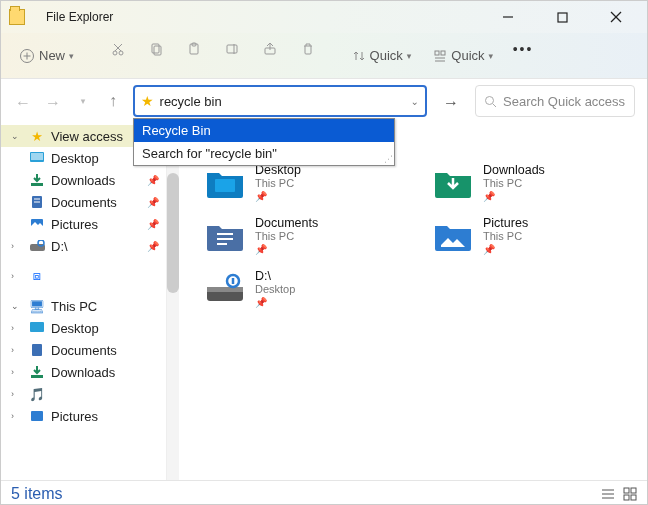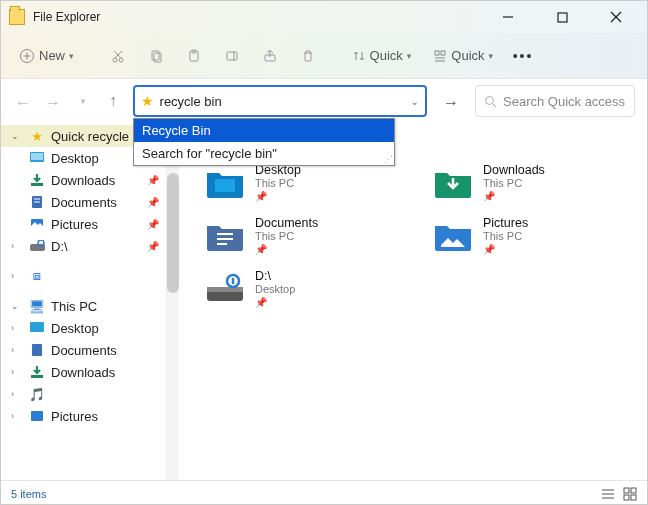--- a/index.html
+++ b/index.html
@@ -1,23 +1,23 @@
 <!DOCTYPE html>
 <html><head>
 <meta charset="utf-8">
 <style>
 * { box-sizing: border-box; margin: 0; padding: 0; font-family: "Segoe UI", sans-serif; }
 body { width: 648px; height: 505px; overflow: hidden; background: #fff; border: 1px solid #ccc; position: relative; }
 .titlebar { height: 32px; display: flex; align-items: center; padding: 0 8px; background: linear-gradient(90deg, #f7f5e8 0%, #f0f5f0 50%, #eef3f7 100%); }
 .titlebar .app-icon { width: 16px; height: 16px; background: #ffd970; border: 1px solid #c9a227; position: relative; }
 .titlebar .app-icon::before { content:""; position:absolute; top:-4px; left:0; width:8px; height:4px; background:#ffd970; border:1px solid #c9a227; border-bottom:none; }
-.titlebar .title { margin-left: 8px; font-size: 12px; color: #222; }
+.titlebar .title { margin-left: 21px; font-size: 12px; color: #222; }
 .winbtns { margin-left: auto; display: flex; gap: 24px; padding-right: 8px; }
 .winbtn { width: 30px; height: 30px; display:flex; align-items:center; justify-content:center; color:#222; }
-.toolbar { height: 46px; display: flex; align-items: center; gap: 6px; padding: 0 10px; background: linear-gradient(90deg, #f7f3e4 0%, #eef5ee 50%, #e9f0f6 100%); border-bottom: 1px solid #e5e5e5; }
+.toolbar { height: 46px; display: flex; gap: 6px; padding: 0 10px; background: linear-gradient(90deg, #f7f3e4 0%, #eef5ee 50%, #e9f0f6 100%); border-bottom: 1px solid #e5e5e5; }
 .tbtn { display:flex; align-items:center; gap:4px; padding: 4px 8px; border-radius:4px; color:#555; font-size:13px; }
 .tbtn.icon-only { padding:4px; width:32px; height:32px; justify-content:center; color:#888; }
 .tbtn .chev { font-size:9px; color:#777; }
 .navrow { height: 44px; display:flex; align-items:center; padding: 0 12px; gap: 10px; }
 .navarrow { color:#888; width:20px; text-align:center; }
 .navarrow.disabled { color:#bbb; }
 .addrbar { flex:1; height:32px; border:2px solid #2f6fd1; border-radius:4px; display:flex; align-items:center; padding:0 6px; gap:6px; position:relative; background:#fff; }
 .addrbar .star { color:#f3b700; font-size:14px; }
 .addrbar input { flex:1; border:none; outline:none; font-size:13px; color:#222; }
 .addrbar .expand { color:#777; font-size:10px; }
@@ -37,21 +37,21 @@
 .side-icon { width:16px; height:16px; display:inline-flex; align-items:center; justify-content:center; font-size:13px; }
 .content { flex:1; position:relative; overflow:hidden; padding:6px 0 0 20px; }
 .scroll-track { position:absolute; left:0; top:0; width:12px; height:100%; background:#f4f4f4; }
 .scroll-thumb { position:absolute; left:0; top:50px; width:12px; height:120px; background:#ccc; border-radius:6px; }
 .grid { display:grid; grid-template-columns: 1fr 1fr; gap:6px 10px; padding-left:14px; }
 .tile { display:flex; align-items:center; gap:10px; padding:4px; }
 .tile-icon { width:40px; height:36px; display:flex; align-items:center; justify-content:center; }
 .tile-txt .name { font-size:12.5px; color:#111; }
 .tile-txt .sub { font-size:11px; color:#777; }
 .tile-txt .pin { font-size:10px; color:#999; margin-top:2px; }
-.status { height:26px; border-top:1px solid #e5e5e5; display:flex; align-items:center; padding:0 10px; font-size:11px; color:#2a5db0; justify-content:space-between; }
+.status { height:26px; border-top:1px solid #e5e5e5; display:flex; align-items:center; padding:0 10px; font-size:16px; color:#2a5db0; justify-content:space-between; }
 .viewicons { display:flex; gap:8px; color:#555; }
 svg { display:block; }
 </style>
 </head>
 <body>
 
 <div class="titlebar">
   <span class="app-icon"></span>
   <span class="title">File Explorer</span>
   <div class="winbtns">
@@ -166,21 +166,21 @@
       </svg>
     <span>Search Quick access</span>
   </div>
 </div>
 
 <div class="main">
   <div class="sidebar">
     <div class="side-item header">
       <span class="tree">⌄</span>
       <span class="side-icon" style="color:#f3b700;">★</span>
-      <span class="label">Quick recycle</span>
+      <span class="label">View access</span>
     </div>
     <div class="side-item">
       <span class="tree"></span>
       <span class="side-icon">
           <svg width="16" height="14">
             <rect x="1" y="1" width="14" height="10" rx="1" fill="#2aa0d8"></rect>
             <rect x="2" y="2" width="12" height="7" fill="#9fd6f0"></rect>
           </svg>
         </span>
       <span class="label">Desktop</span>

